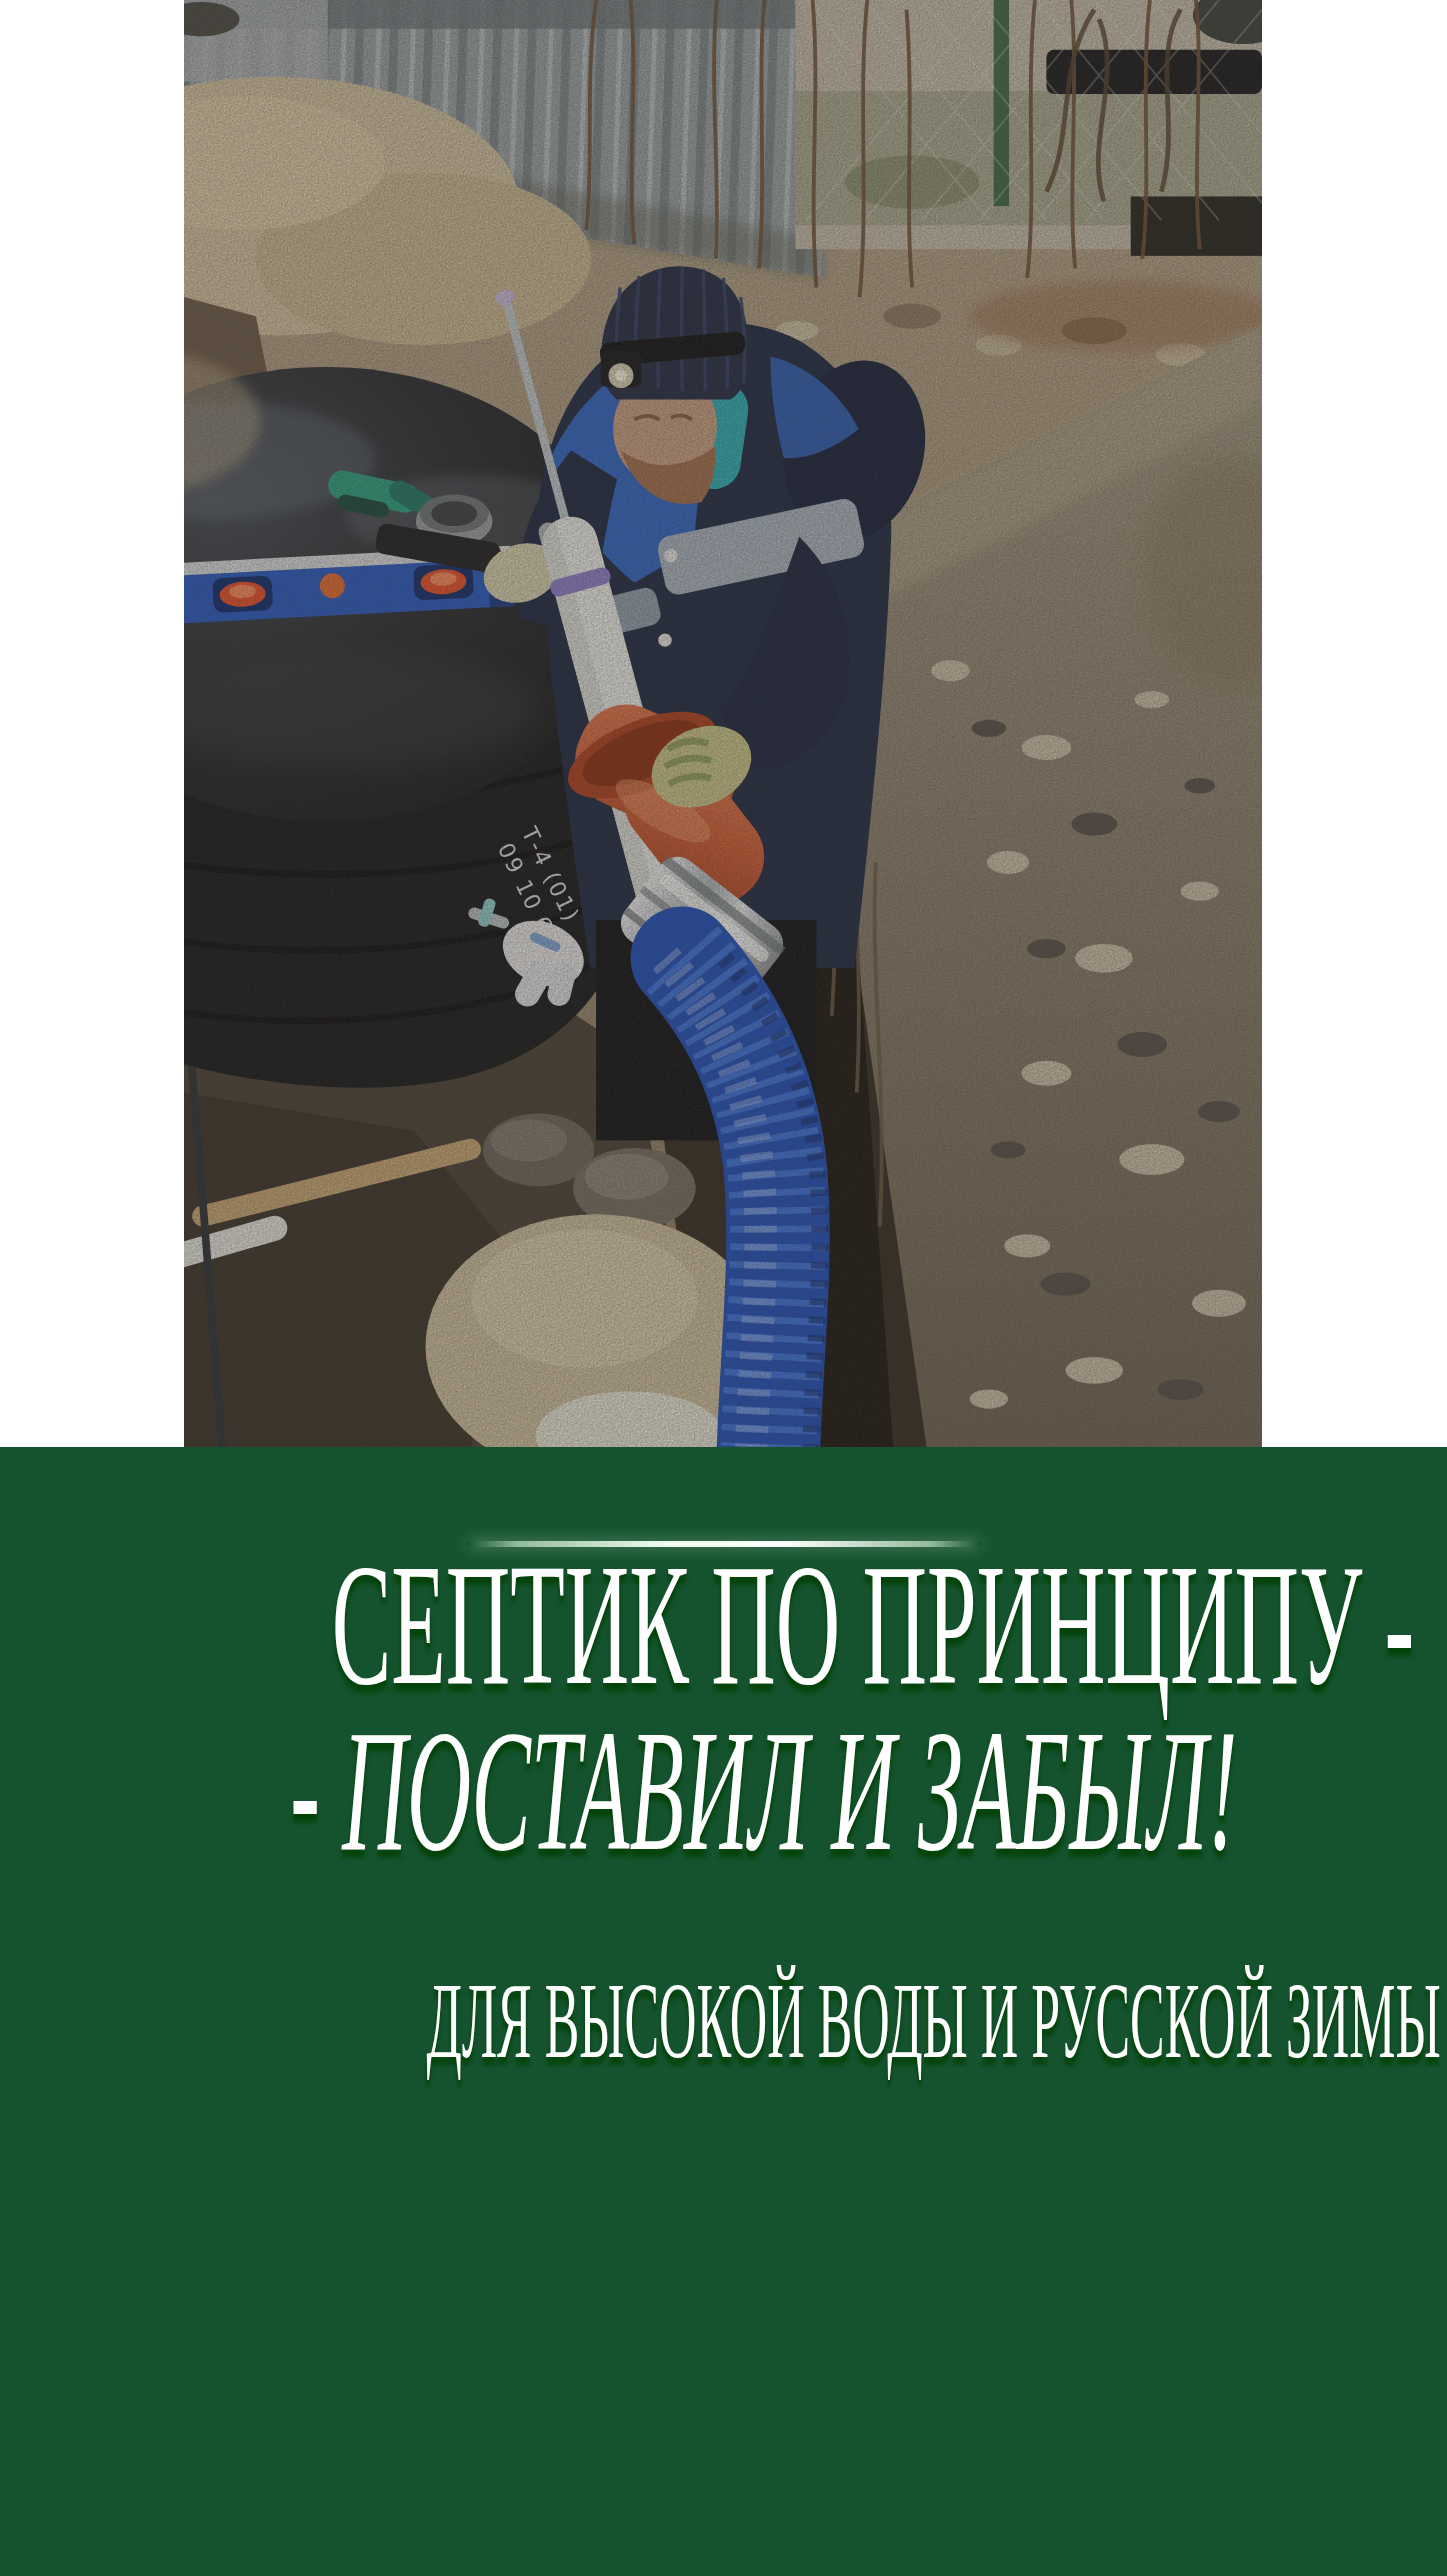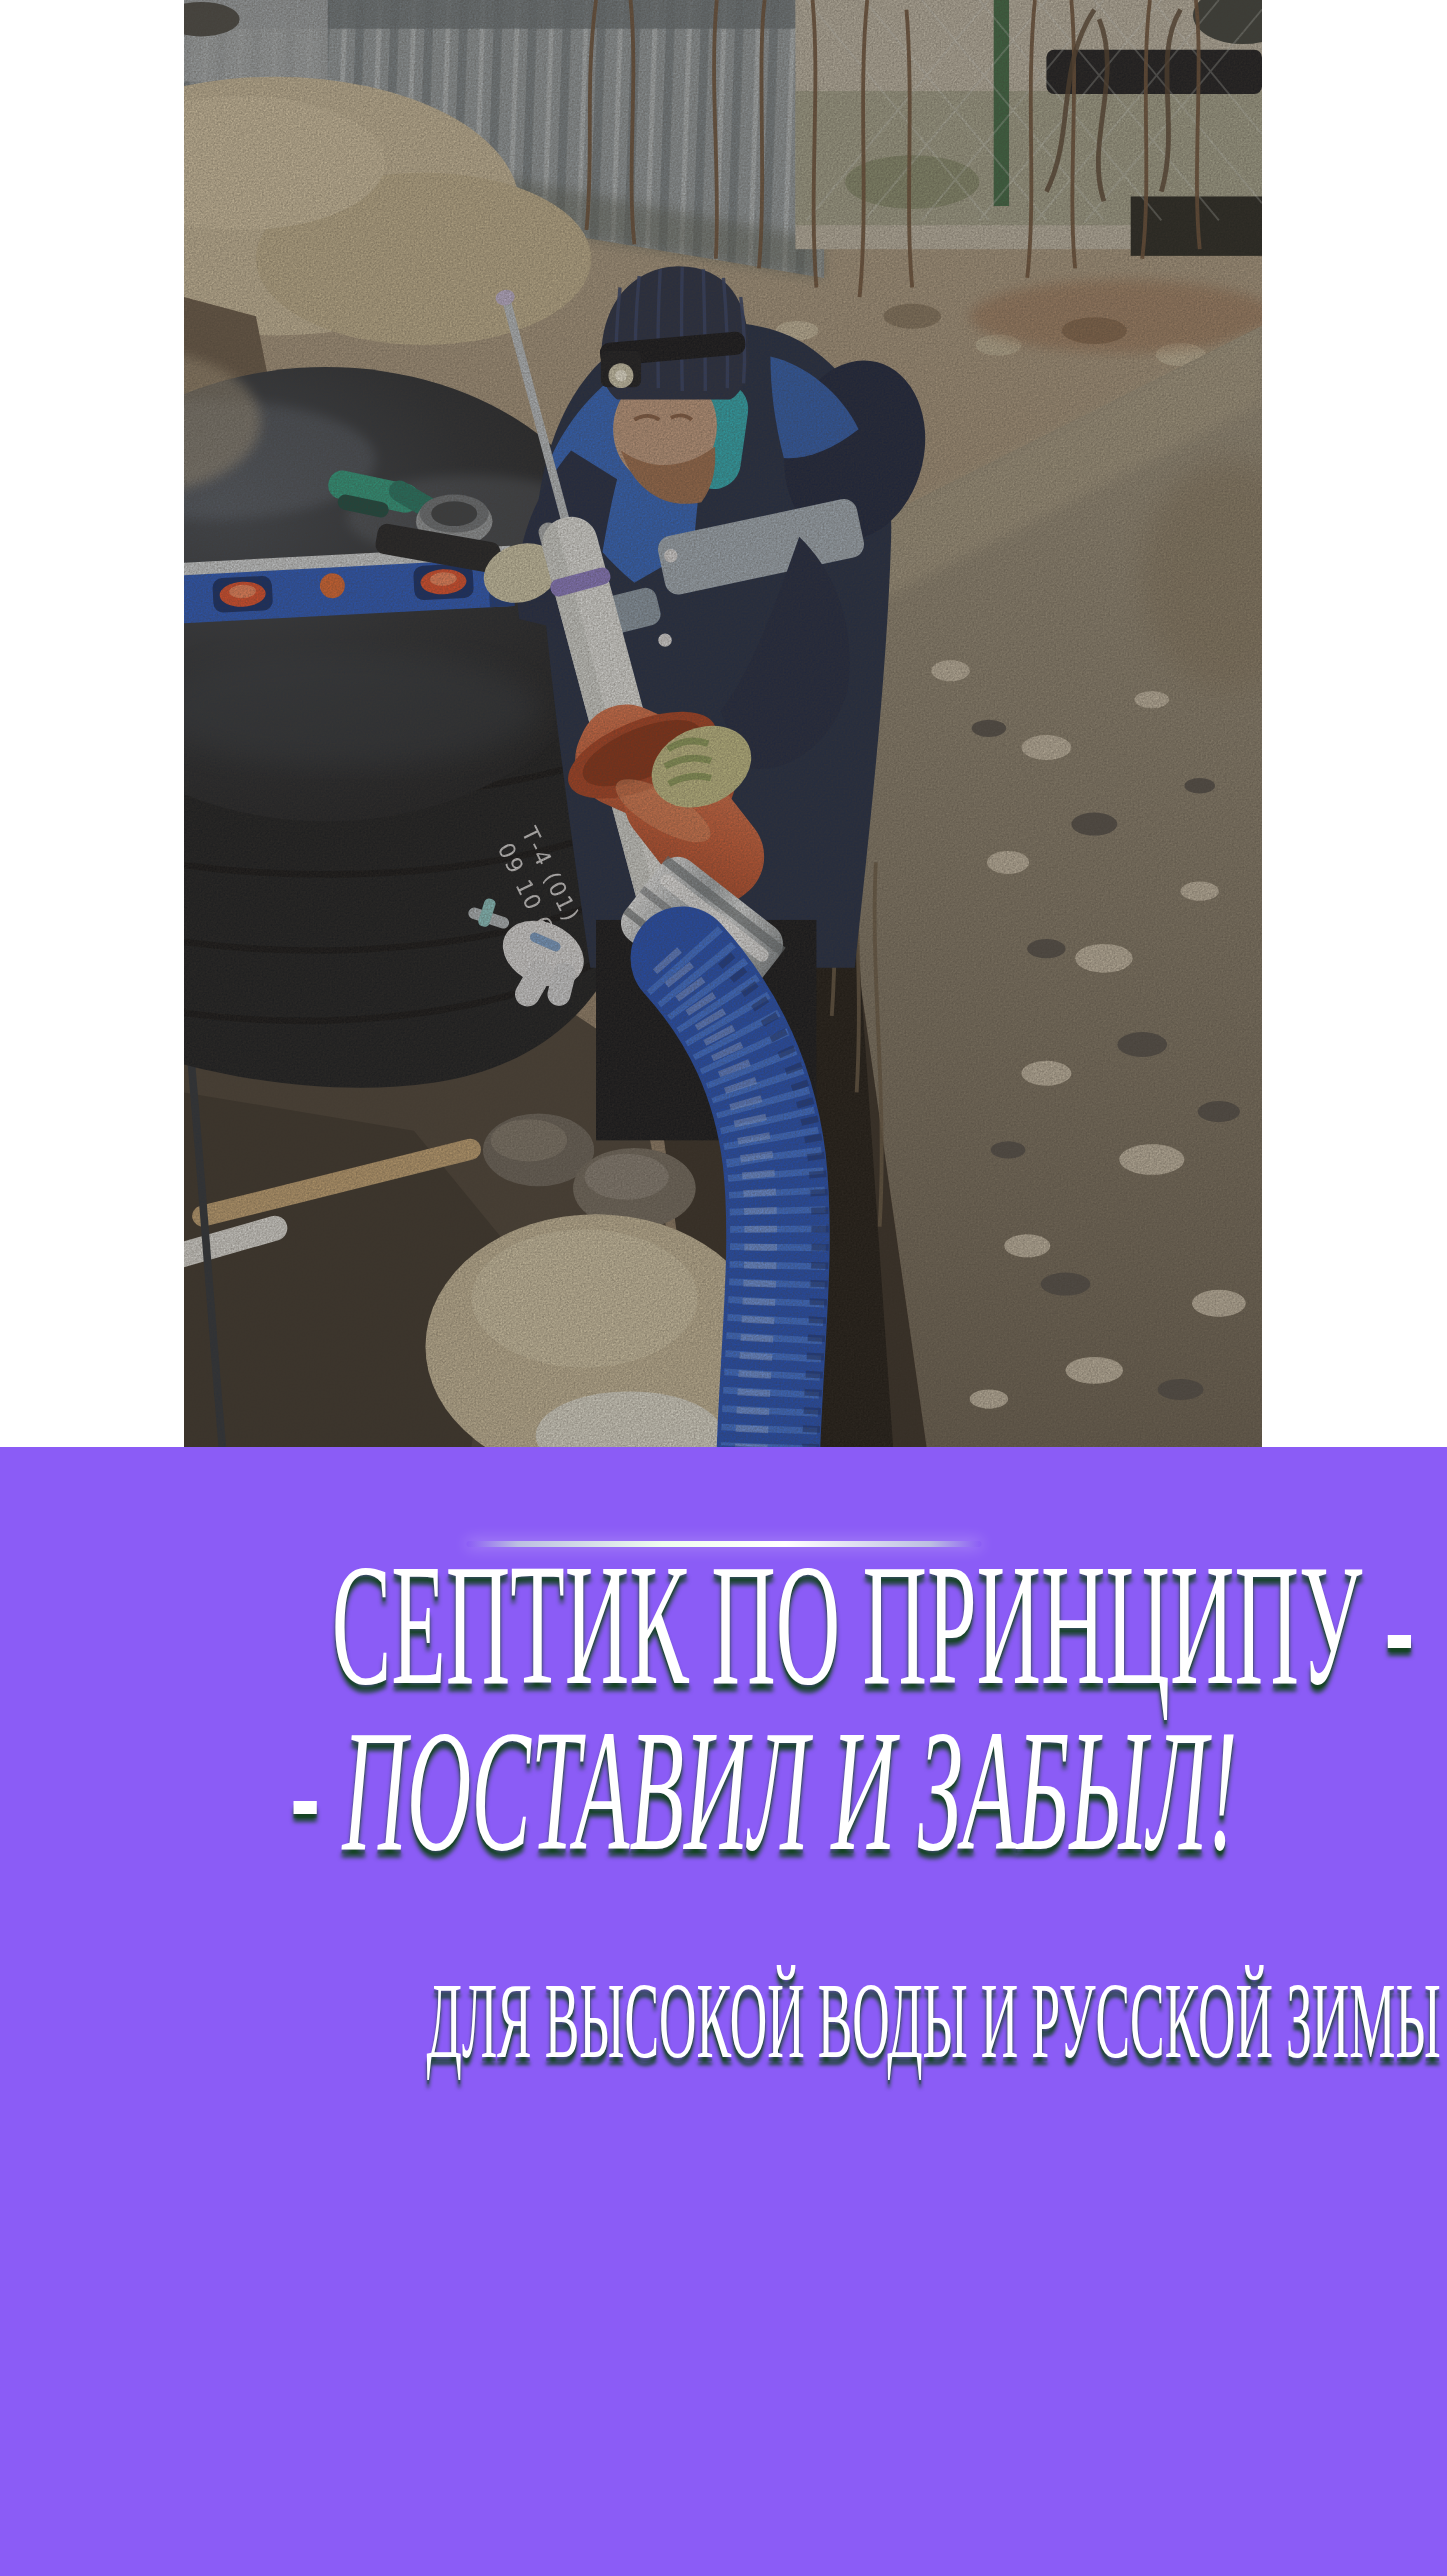--- a/index.html
+++ b/index.html
@@ -355,21 +355,21 @@
         <path d="M520,1000 C576,1062 606,1130 616,1210 C626,1300 614,1400 610,1510" stroke="#1e4fc0" stroke-width="108" fill="none" stroke-linecap="round"></path>
         <path d="M520,1000 C576,1062 606,1130 616,1210 C626,1300 614,1400 610,1510" stroke="#3a72e0" stroke-width="100" fill="none" stroke-dasharray="7 12"></path>
         <path d="M520,1000 C576,1062 606,1130 616,1210 C626,1300 614,1400 610,1510" stroke="#9db9f2" stroke-width="34" fill="none" stroke-dasharray="7 12" opacity="0.5" transform="translate(-18,0)"></path>
         <path d="M520,1000 C576,1062 606,1130 616,1210 C626,1300 614,1400 610,1510" stroke="#102a6e" stroke-width="18" fill="none" stroke-dasharray="7 12" opacity="0.55" transform="translate(44,0)"></path>
       </g>
 
       <rect x="0" y="0" width="1125" height="1510" filter="url(#grain)" opacity="0.5"></rect>
     </svg>
   </div>
 
-  <div class="green-panel" style="background:#8b5cf6;">
+  <div class="green-panel" style="background:#14532d;">
     <div class="divider"></div>
     <div class="line h1" style="color: rgb(255, 255, 255);">
       <span>СЕПТИК ПО ПРИНЦИПУ -</span>
     </div>
     <div class="line h2" style="color: rgb(255, 255, 255);">
       <span>- ПОСТАВИЛ И ЗАБЫЛ!</span>
     </div>
     <div class="line s2" style="color: rgb(255, 255, 255);">
       <span>ДЛЯ ВЫСОКОЙ ВОДЫ И РУССКОЙ ЗИМЫ</span>
     </div>

